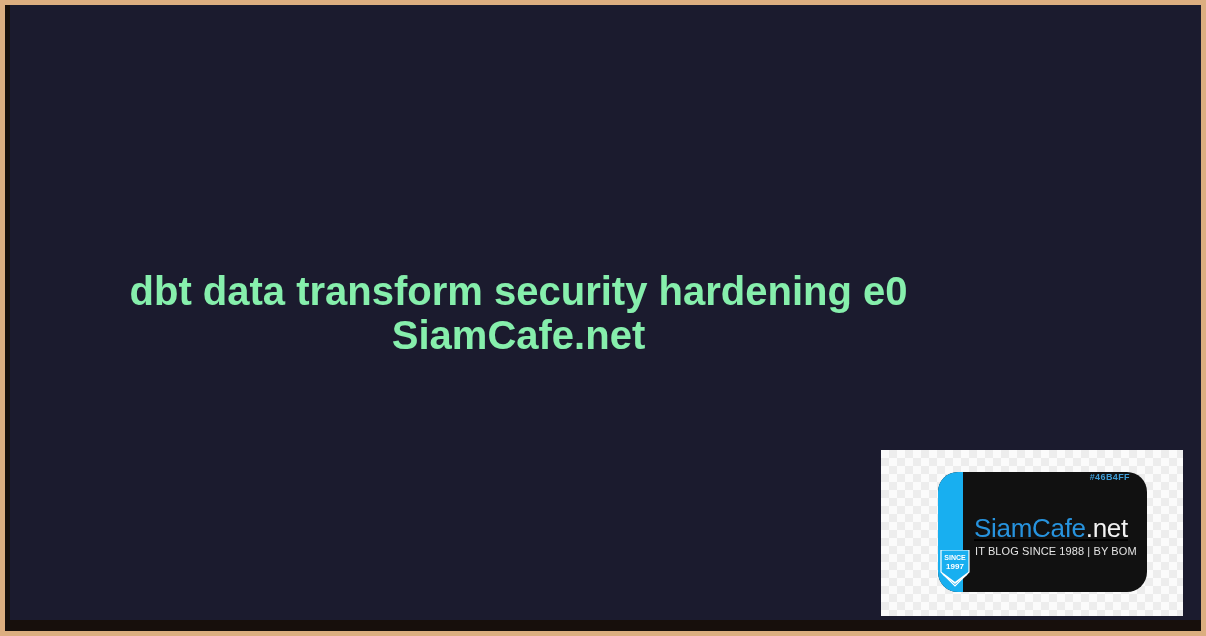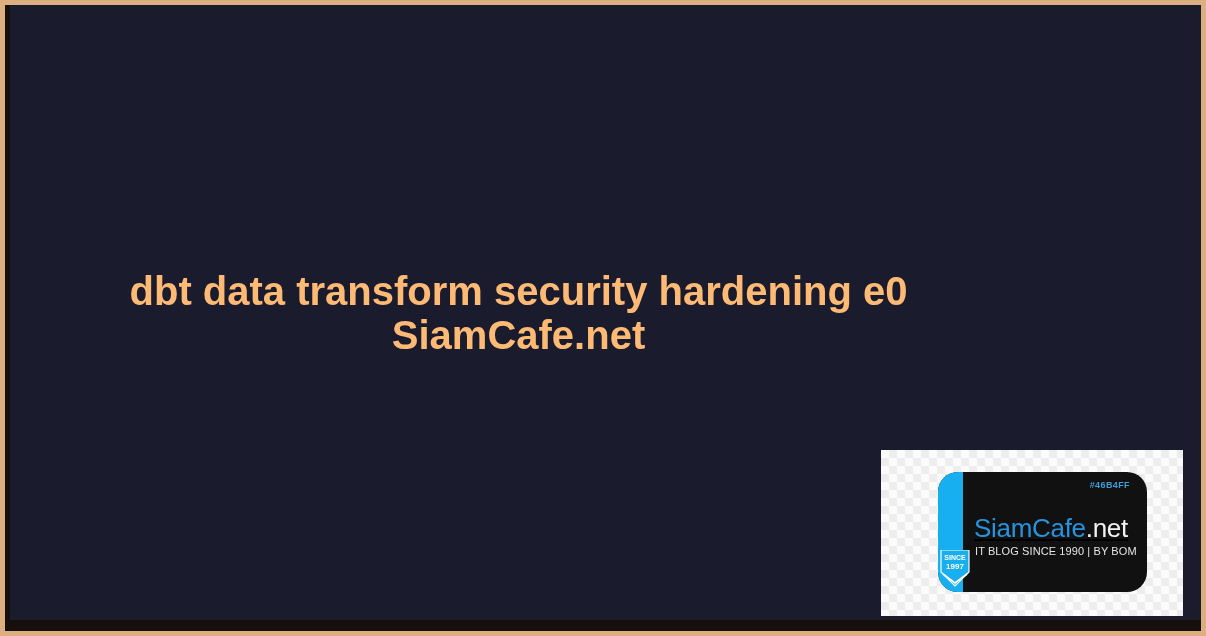--- a/index.html
+++ b/index.html
@@ -43,21 +43,21 @@
     overflow: hidden;
   }
 
   
   #headline {
     position: absolute;
     left: 0;
     top: 264px;
     width: 1017px;
     text-align: center;
-    color: #fdba74;
+    color: #86efac;
     font-size: 40px;
     font-weight: bold;
     line-height: 44px;
     letter-spacing: 0px;
     padding: 0 40px;
     box-sizing: border-box;
   }
 
   
   #logo-image {
@@ -101,21 +101,21 @@
     top: 78px;
     width: 32px;
     height: 40px;
     text-align: center;
   }
   #logo-shield svg { display: block; }
 
   #logo-hex {
     position: absolute;
     right: 17px;
-    top: 8px;
+    top: 0;
     color: #3f9dd6;
     font-size: 9px;
     font-weight: bold;
     letter-spacing: 0.4px;
     margin-left: 20px;
   }
 
   #logo-wordmark {
     position: absolute;
     left: 36px;
@@ -163,19 +163,19 @@
             <text x="16" y="19" text-anchor="middle" fill="#ffffff" font-family="Liberation Sans, sans-serif" font-size="8" font-weight="bold">1997</text>
           </svg>
         </div>
 
         <div id="logo-hex">#46B4FF</div>
 
         <div id="logo-wordmark">
           <span class="brand">SiamCafe</span><span class="tld">.net</span>
         </div>
 
-        <div id="logo-tagline">IT BLOG SINCE 1990 | BY BOM</div>
+        <div id="logo-tagline">IT BLOG SINCE 1988 | BY BOM</div>
       </div>
 
     </div>
 
   </div>
 </div>
 
 </body></html>

